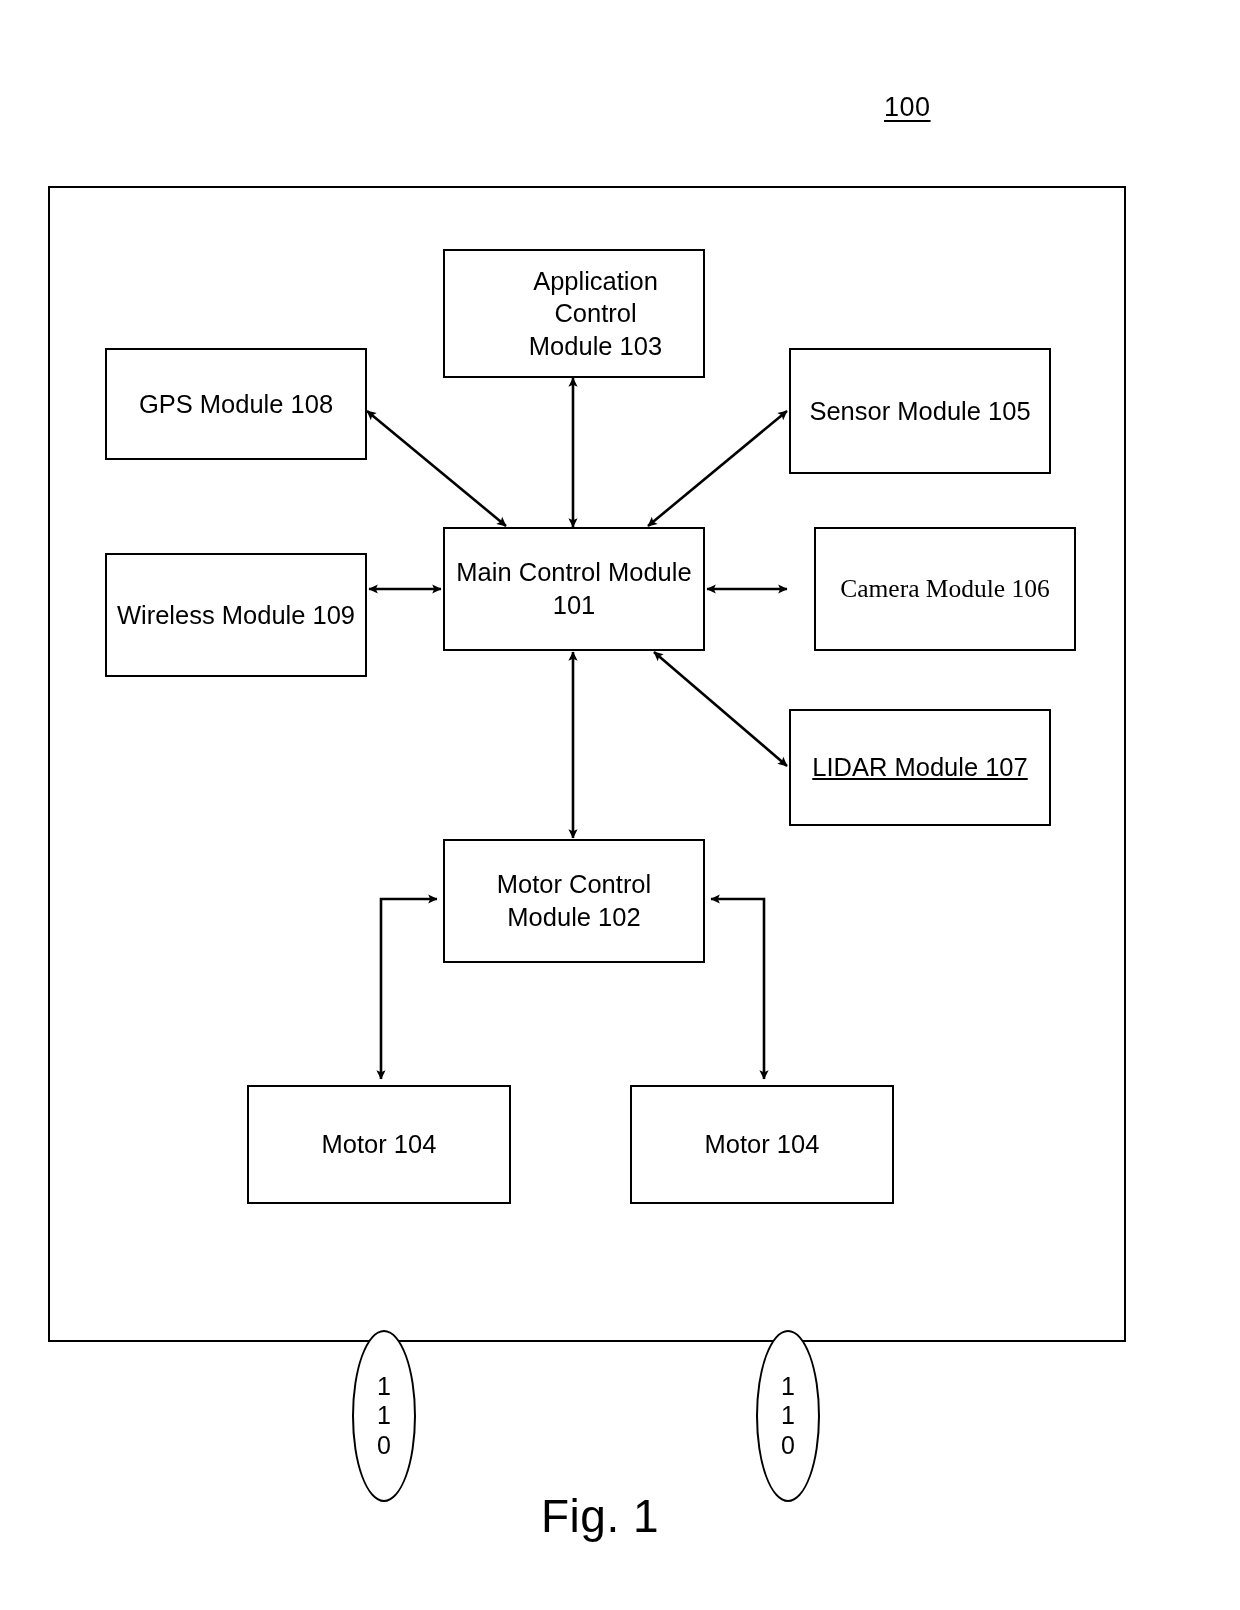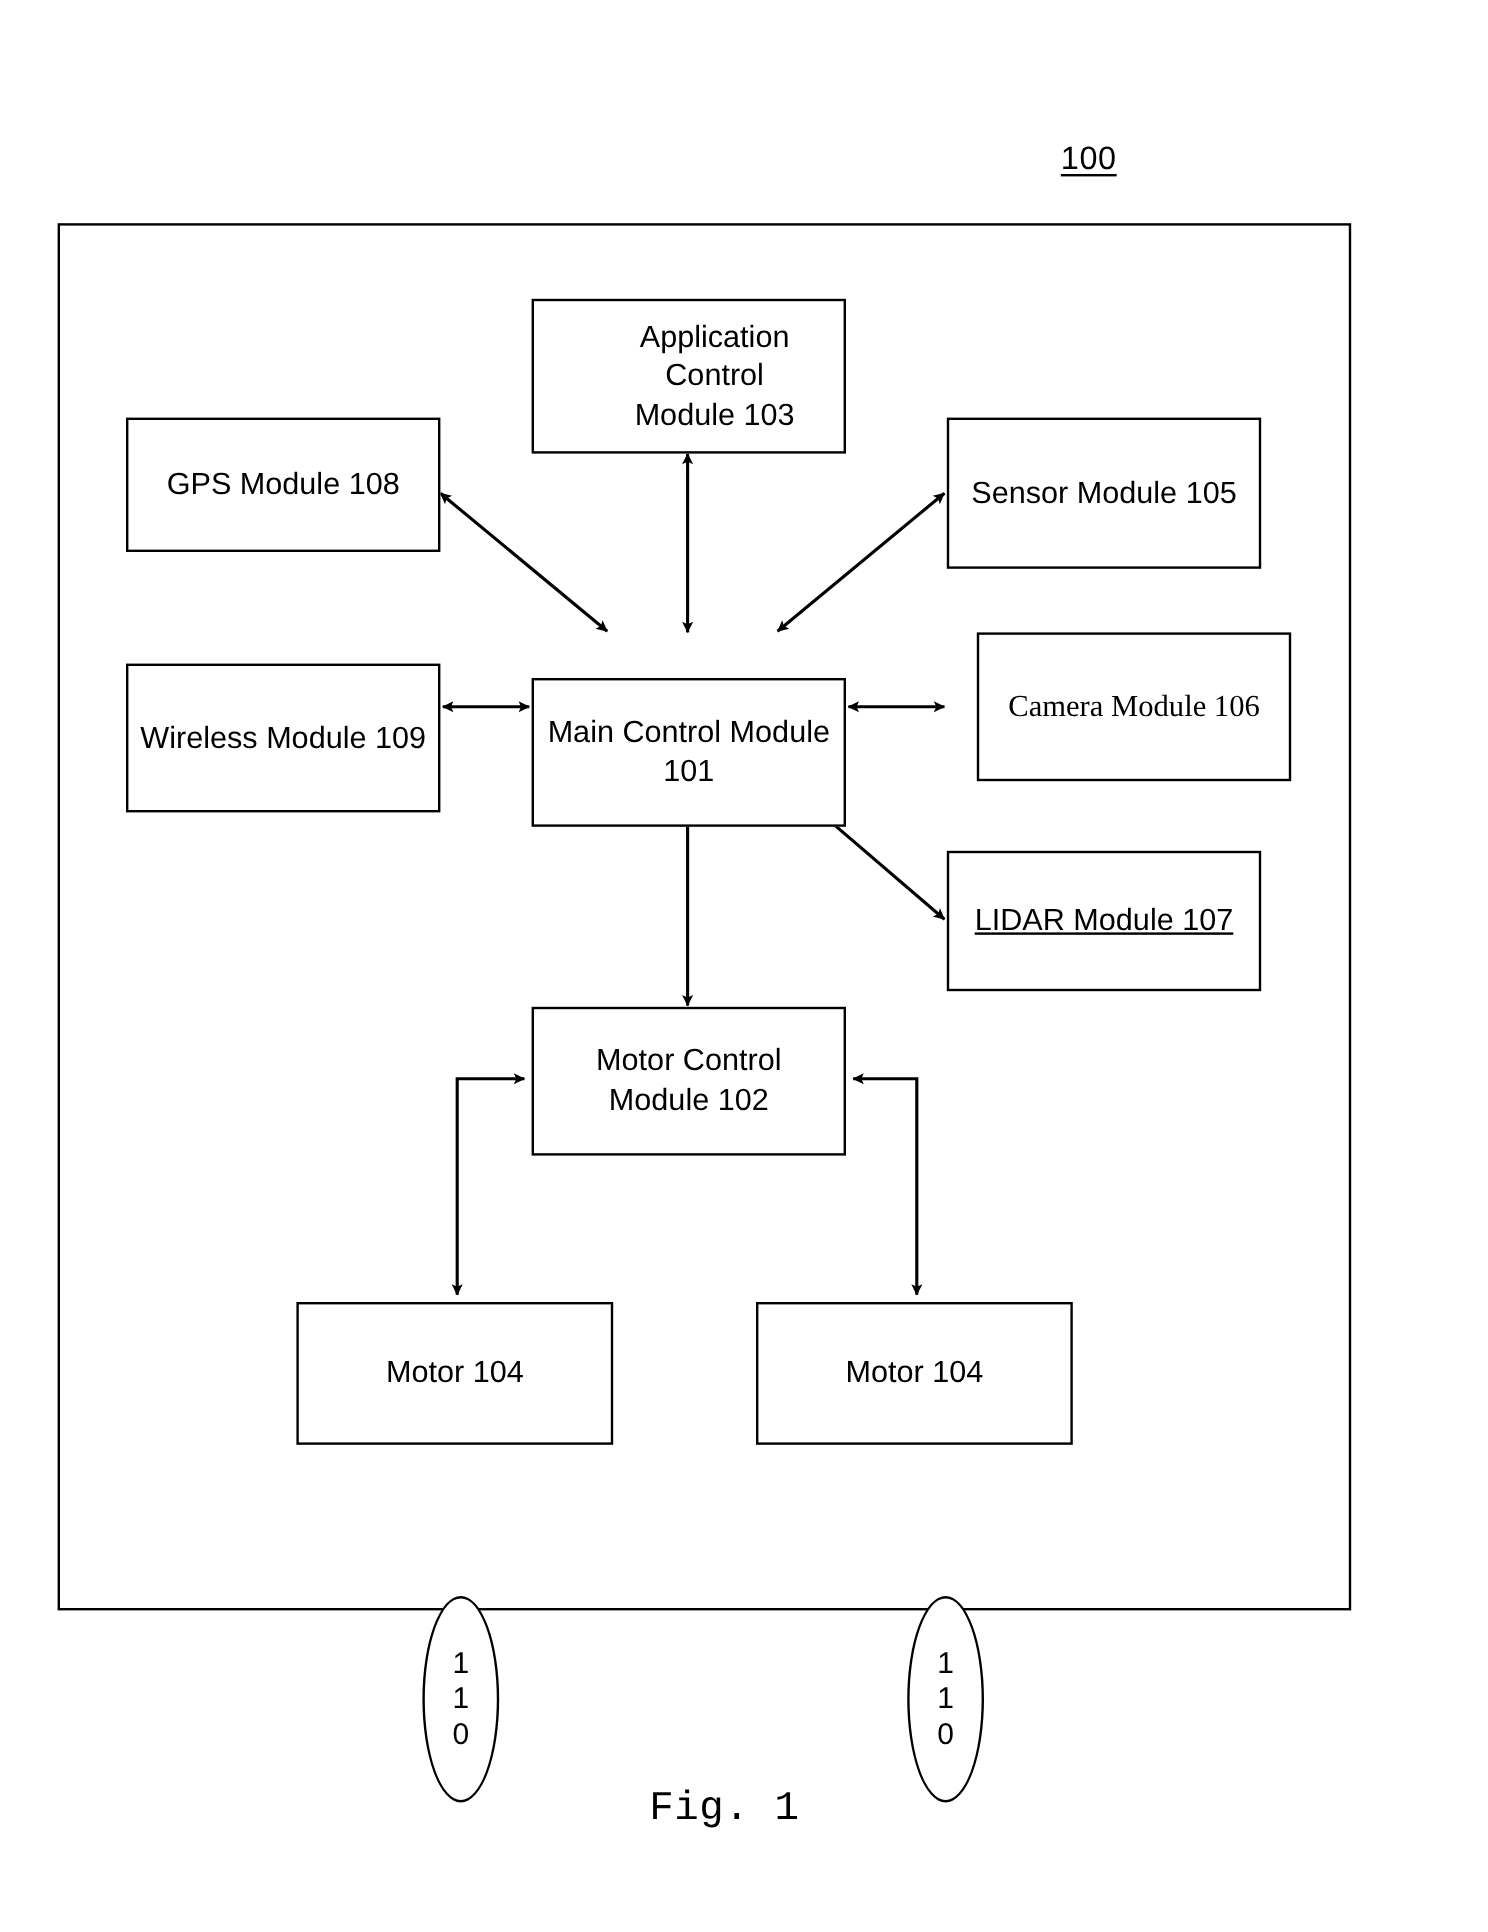--- a/index.html
+++ b/index.html
@@ -73,32 +73,31 @@
     z-index: 1;
   }
   .wheel .label {
     font-size: 25px;
     line-height: 1.18;
     text-align: center;
     white-space: pre-line;
   }
   .fig-caption {
     position: absolute;
-    font-size: 34px;
+    font-size: 46px;
     letter-spacing: 0.5px;
     white-space: nowrap;
-    font-family: Liberation Mono, monospace;
   }
 </style>
 </head>
 <body>
 
 <div id="stage">
 
-  <div class="ref-number" style="left:884px; top:92px;margin-top:25px;">100</div>
+  <div class="ref-number" style="left:884px; top:92px;">100</div>
 
   <div class="sys-box" style="left:48px; top:186px; width:1078px; height:1156px;"></div>
 
   <svg id="wires" viewBox="0 0 1240 1610">
     <defs>
       <marker id="ah" markerWidth="11" markerHeight="11" refX="9.4" refY="5.5" orient="auto" markerUnits="userSpaceOnUse">
         <path d="M0.6,0.9 L10,5.5 L0.6,10.1 L2.6,5.5 Z" fill="#000"></path>
       </marker>
       <marker id="ahs" markerWidth="11" markerHeight="11" refX="1.6" refY="5.5" orient="auto" markerUnits="userSpaceOnUse">
         <path d="M10.4,0.9 L1,5.5 L10.4,10.1 L8.4,5.5 Z" fill="#000"></path>
@@ -136,21 +135,21 @@
   </div>
 
   <div class="node" style="left:789px; top:348px; width:262px; height:126px;">
     <span class="label">Sensor Module 105</span>
   </div>
 
   <div class="node" style="left:105px; top:553px; width:262px; height:124px;">
     <span class="label">Wireless Module 109</span>
   </div>
 
-  <div class="node" style="left:443px; top:527px; width:262px; height:124px;margin-top:38px;">
+  <div class="node" style="left:443px; top:527px; width:262px; height:124px;">
     <span class="label">Main Control Module
 101</span>
   </div>
 
   <div class="node" style="left:814px; top:527px; width:262px; height:124px;font-family:Liberation Serif, serif;">
     <span class="label">Camera Module 106</span>
   </div>
 
   <div class="node" style="left:789px; top:709px; width:262px; height:117px;text-decoration:underline;">
     <span class="label">LIDAR Module 107</span>

